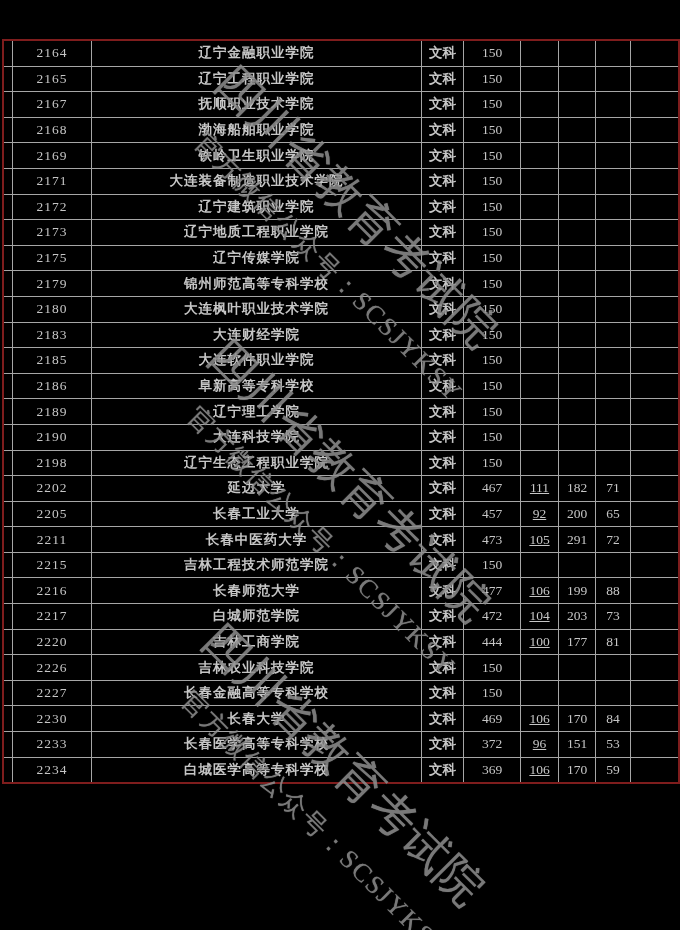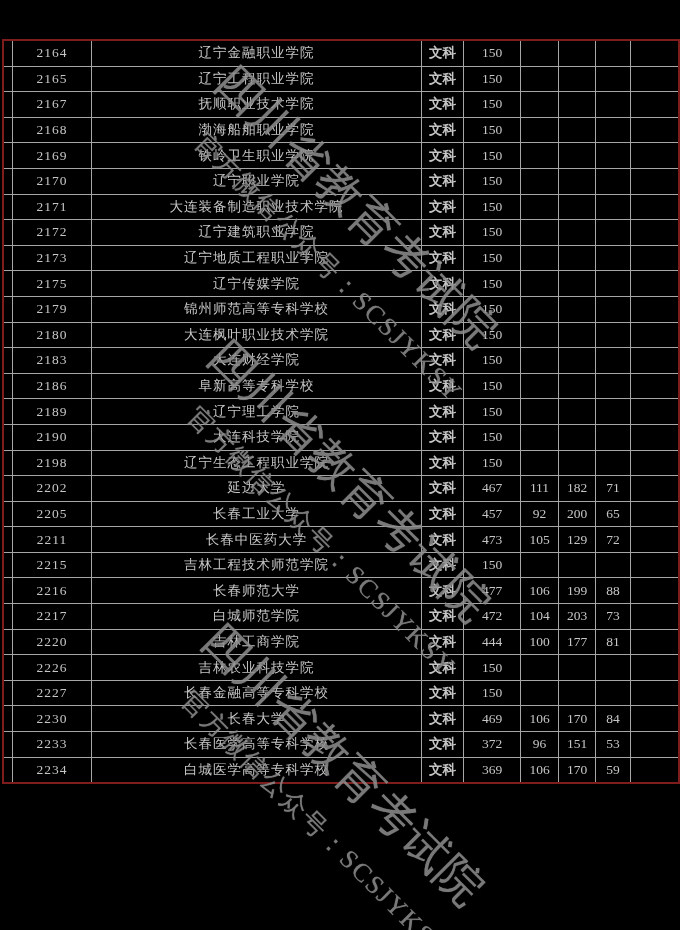--- a/index.html
+++ b/index.html
@@ -17,24 +17,24 @@
     height:24.6px;
     padding:0;
     color:#c6c6c6;
     font-size:13.5px;
     text-align:center;
     white-space:nowrap;
     overflow:hidden;
   }
   td.col-sliver{width:8px;}
   td.col-code{width:78px;letter-spacing:1px;}
-  td.col-name{width:329px;text-align:left;padding-left:22px;font-size:13px;letter-spacing:1px;}
+  td.col-name{width:329px;text-align:left;padding-left:22px;font-size:13px;letter-spacing:1px;font-weight:bold;}
   td.col-subject{width:41px;font-size:12.5px;font-weight:bold;}
   td.col-score{width:56px;}
-  td.col-c5{width:37px;}
+  td.col-c5{width:37px;text-decoration:underline;}
   td.col-c6{width:36px;}
   td.col-c7{width:34px;}
   td.col-c8{width:47px;}
   
   .wm{
     position:absolute;z-index:5;
     transform-origin:0 0;transform:rotate(45deg);
     color:#8f8f8f;opacity:0.85;pointer-events:none;
     text-shadow:0 0 1px #6e6e6e;
   }
@@ -105,31 +105,20 @@
           <td class="col-code">2169</td>
           <td class="col-name">铁岭卫生职业学院</td>
           <td class="col-subject">文科</td>
           <td class="col-score">150</td>
           <td class="col-c5"></td>
           <td class="col-c6"></td>
           <td class="col-c7"></td>
           <td class="col-c8"></td>
         </tr>
 
-        <tr>
-          <td class="col-sliver"></td>
-          <td class="col-code">2170</td>
-          <td class="col-name">辽宁职业学院</td>
-          <td class="col-subject">文科</td>
-          <td class="col-score">150</td>
-          <td class="col-c5"></td>
-          <td class="col-c6"></td>
-          <td class="col-c7"></td>
-          <td class="col-c8"></td>
-        </tr>
 
         <tr>
           <td class="col-sliver"></td>
           <td class="col-code">2171</td>
           <td class="col-name">大连装备制造职业技术学院</td>
           <td class="col-subject">文科</td>
           <td class="col-score">150</td>
           <td class="col-c5"></td>
           <td class="col-c6"></td>
           <td class="col-c7"></td>
@@ -203,20 +192,31 @@
           <td class="col-code">2183</td>
           <td class="col-name">大连财经学院</td>
           <td class="col-subject">文科</td>
           <td class="col-score">150</td>
           <td class="col-c5"></td>
           <td class="col-c6"></td>
           <td class="col-c7"></td>
           <td class="col-c8"></td>
         </tr>
 
+        <tr>
+          <td class="col-sliver"></td>
+          <td class="col-code">2185</td>
+          <td class="col-name">大连软件职业学院</td>
+          <td class="col-subject">文科</td>
+          <td class="col-score">150</td>
+          <td class="col-c5"></td>
+          <td class="col-c6"></td>
+          <td class="col-c7"></td>
+          <td class="col-c8"></td>
+        </tr>
 
         <tr>
           <td class="col-sliver"></td>
           <td class="col-code">2186</td>
           <td class="col-name">阜新高等专科学校</td>
           <td class="col-subject">文科</td>
           <td class="col-score">150</td>
           <td class="col-c5"></td>
           <td class="col-c6"></td>
           <td class="col-c7"></td>
@@ -285,21 +285,21 @@
           <td class="col-c8"></td>
         </tr>
 
         <tr>
           <td class="col-sliver"></td>
           <td class="col-code">2211</td>
           <td class="col-name">长春中医药大学</td>
           <td class="col-subject">文科</td>
           <td class="col-score">473</td>
           <td class="col-c5">105</td>
-          <td class="col-c6">129</td>
+          <td class="col-c6">291</td>
           <td class="col-c7">72</td>
           <td class="col-c8"></td>
         </tr>
 
         <tr>
           <td class="col-sliver"></td>
           <td class="col-code">2215</td>
           <td class="col-name">吉林工程技术师范学院</td>
           <td class="col-subject">文科</td>
           <td class="col-score">150</td>

